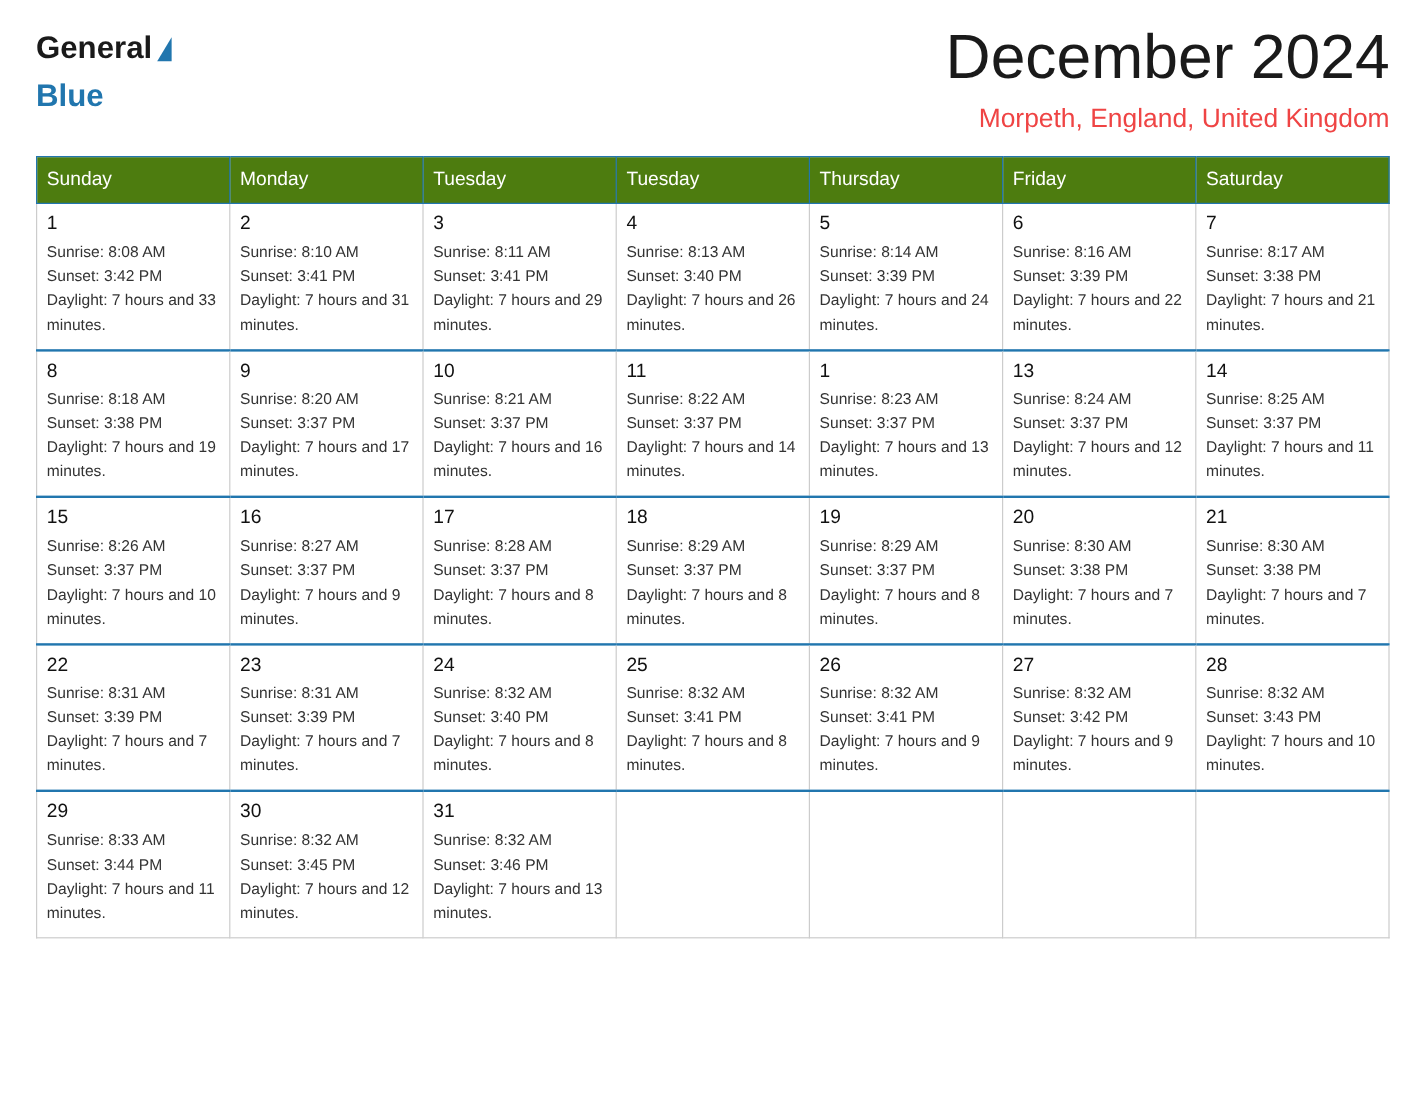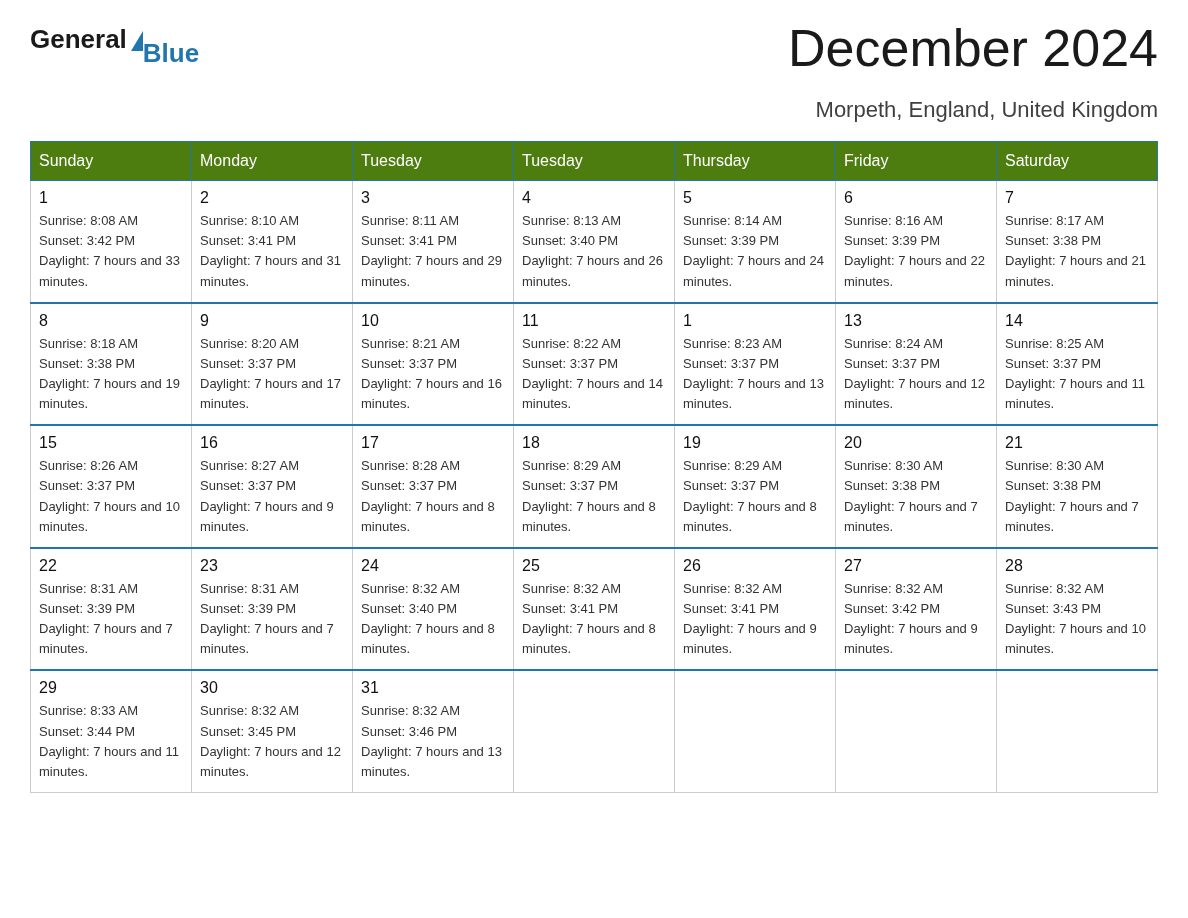--- a/index.html
+++ b/index.html
@@ -11,20 +11,21 @@
       padding: 20px 30px;
     }
     .header-area {
       display: flex;
       justify-content: space-between;
       align-items: flex-start;
       margin-bottom: 18px;
     }
     .logo {
       display: flex;
+      flex-direction: column;
       align-items: flex-start;
       padding-top: 6px;
       justify-content: space-between;
     }
     .logo-text-general {
       font-size: 26px;
       font-weight: bold;
       color: #1a1a1a;
       line-height: 1;
       display: flex;
@@ -53,22 +54,22 @@
       text-align: right;
     }
     .month-title {
       font-size: 52px;
       font-weight: normal;
       color: #1a1a1a;
       line-height: 1.1;
     }
     .location-title {
       font-size: 22px;
-      color: #404040;
-      margin-top: 20px;
+      color: #ef4444;
+      margin-top: 9px;
     }
     .calendar-table {
       width: 100%;
       border-collapse: collapse;
       table-layout: fixed;
     }
     .calendar-table thead tr th {
       background-color: #4d7c0f;
       color: #fff;
       font-size: 16px;

